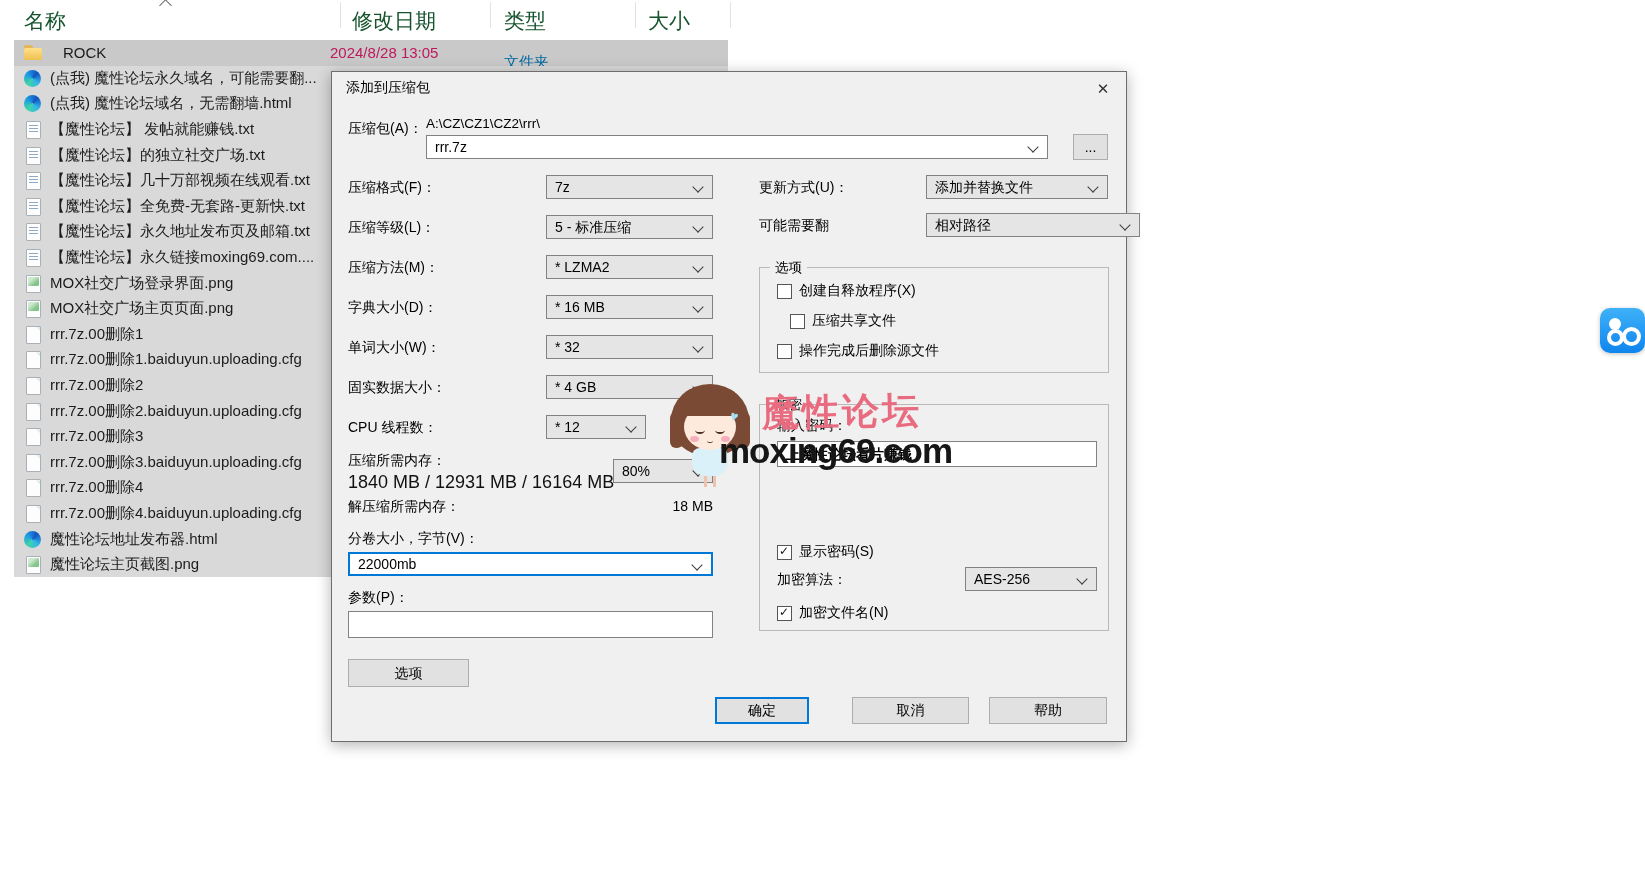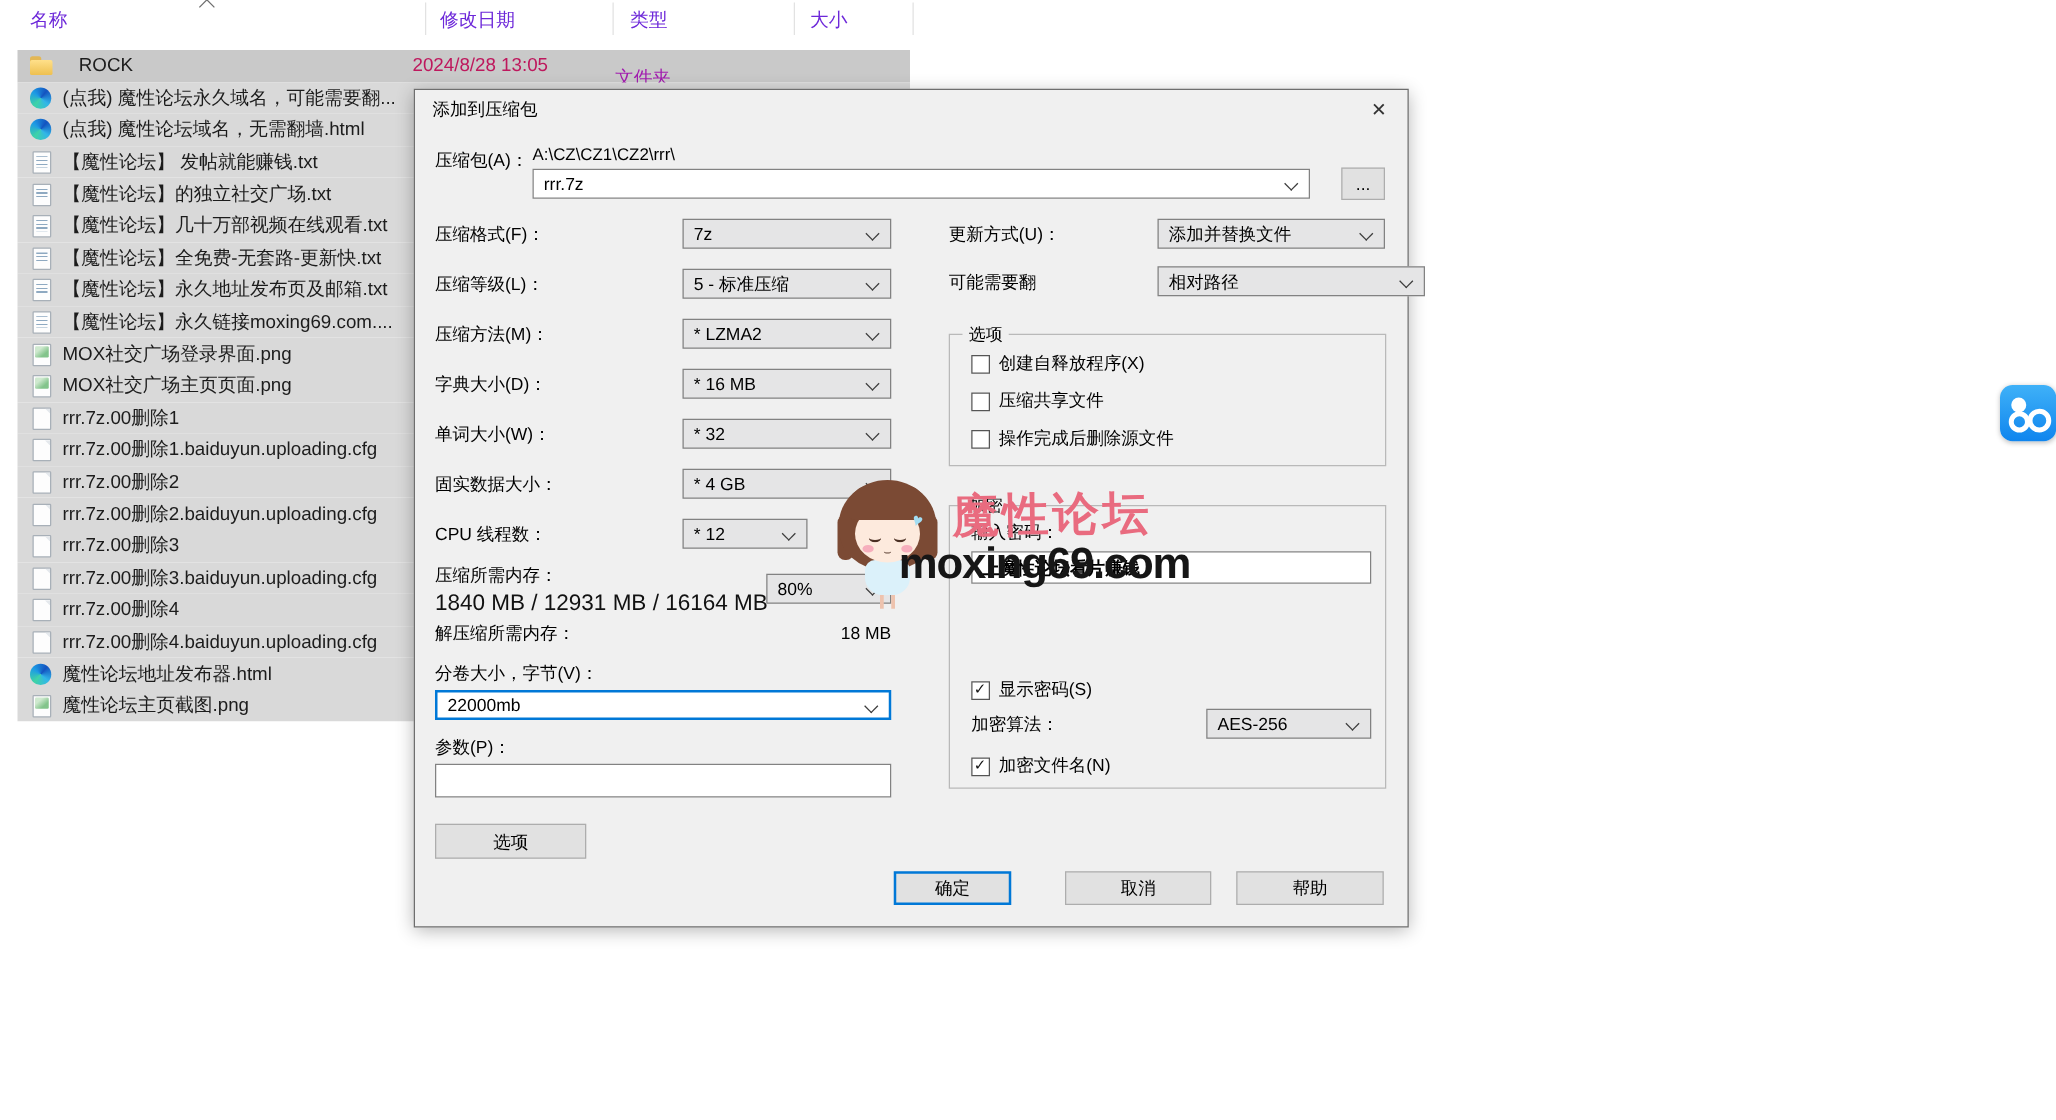--- a/index.html
+++ b/index.html
@@ -3,31 +3,31 @@
 <meta charset="utf-8">
 <style>
   html,body{margin:0;padding:0;}
   body{
     width:1645px;height:896px;background:#ffffff;overflow:hidden;
     font-family:"Liberation Sans","DejaVu Sans",sans-serif;
     -webkit-font-smoothing:antialiased;position:relative;
   }
   
   .explorer{position:absolute;inset:0;z-index:1;}
-  .col-headers{position:absolute;left:0;top:0;width:740px;height:30px;color:#6d28d9;font-size:15px;}
+  .col-headers{position:absolute;left:0;top:0;width:740px;height:30px;color:#14532d;font-size:21px;}
   .col-header{position:absolute;top:7px;white-space:nowrap;cursor:default;}
   .col-sep{position:absolute;top:2px;width:1px;height:26px;background:#e2e2e2;}
   .sort-caret{position:absolute;left:161px;top:1px;width:8px;height:8px;
     border-left:1.5px solid #6d6d6d;border-top:1.5px solid #6d6d6d;transform:rotate(45deg);}
   .file-list{position:absolute;left:14px;top:40px;width:714px;}
   .file-row{position:relative;height:25.6px;background:#d9d9d9;display:flex;align-items:center;font-size:15px;color:#1c1c1c;white-space:nowrap;}
   .file-row.dark{background:#c9c9c9;gap:13px;}
   .file-name{margin-left:8px;}
   .file-date{position:absolute;left:316px;color:#be185d;}
-  .file-type{position:absolute;left:478px;color:#a21caf;margin-top:20px;}
+  .file-type{position:absolute;left:490px;color:#0369a1;margin-top:20px;}
   .file-icon{display:inline-block;position:relative;margin-left:10px;width:18px;height:17px;flex:0 0 18px;}
   .folder-icon::after{content:"";position:absolute;left:0;top:4px;width:18px;height:12px;border-radius:1.5px;
     background:linear-gradient(#ffe08a,#eec050);}
   .folder-icon::before{content:"";position:absolute;left:0;top:1px;width:9px;height:5px;border-radius:2px 2px 0 0;background:#e3b755;}
   .edge-icon::after{content:"";position:absolute;left:0;top:0;width:17px;height:17px;border-radius:50%;
     background:conic-gradient(from 220deg,#3fd3a6,#1d9be5,#1353c0,#31b6e8,#3fd3a6);}
   .text-file-icon::after,.blank-file-icon::after,.image-file-icon::after{content:"";position:absolute;left:2px;top:0;width:13px;height:16px;background:#fdfdfd;border:1px solid #a8b0b8;border-radius:1px;}
   .text-file-icon::before{content:"";position:absolute;z-index:2;left:5px;top:4px;width:9px;height:9px;
     background:repeating-linear-gradient(to bottom,#8ea9c1 0 1px,transparent 1px 3px);}
   .image-file-icon::before{content:"";position:absolute;z-index:2;left:4px;top:2px;width:11px;height:9px;
@@ -319,21 +319,21 @@
     <span class="combo-val">相对路径</span>
     <span class="chevron-icon"></span>
   </div>
 
   <div class="groupbox" style="left:427px;top:195px;width:350px;height:106px">
     <span class="group-legend">选项</span>
     <div class="checkrow" style="left:17px;top:14px">
       <span class="checkbox"></span>
       <span>创建自释放程序(X)</span>
     </div>
-    <div class="checkrow" style="left:17px;top:44px">
+    <div class="checkrow" style="left:30px;top:44px">
       <span class="checkbox"></span>
       <span>压缩共享文件</span>
     </div>
     <div class="checkrow" style="left:17px;top:74px">
       <span class="checkbox"></span>
       <span>操作完成后删除源文件</span>
     </div>
   </div>
 
   <div class="groupbox" style="left:427px;top:332px;width:350px;height:227px">

